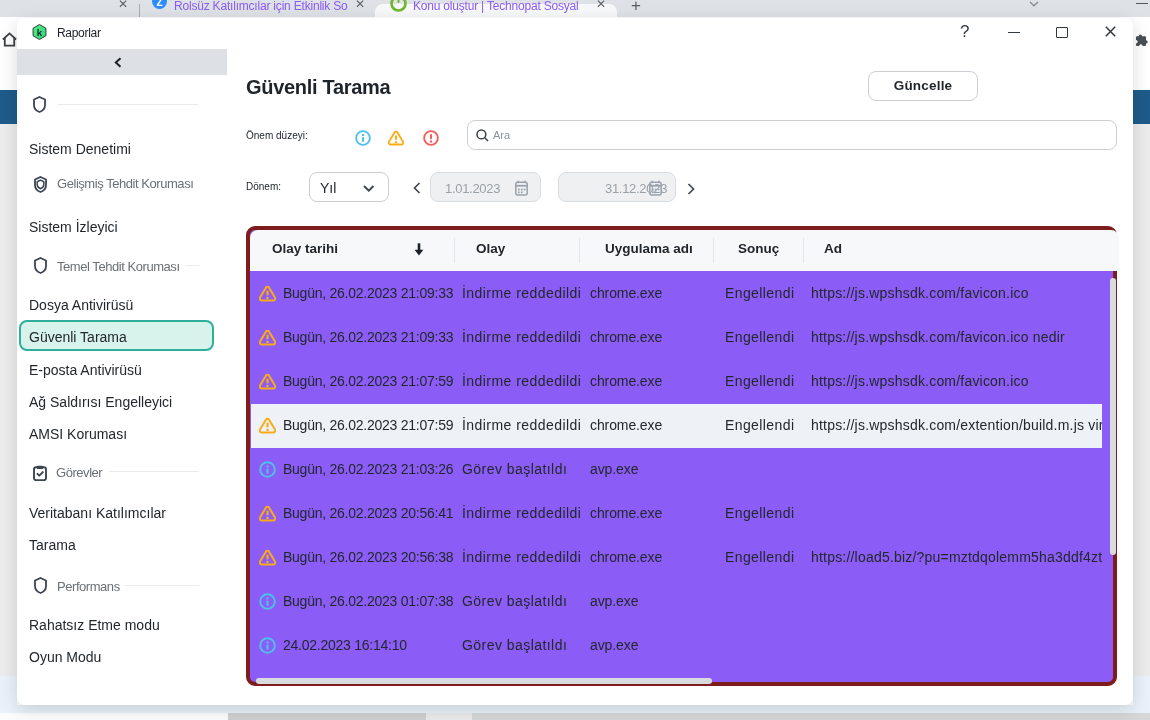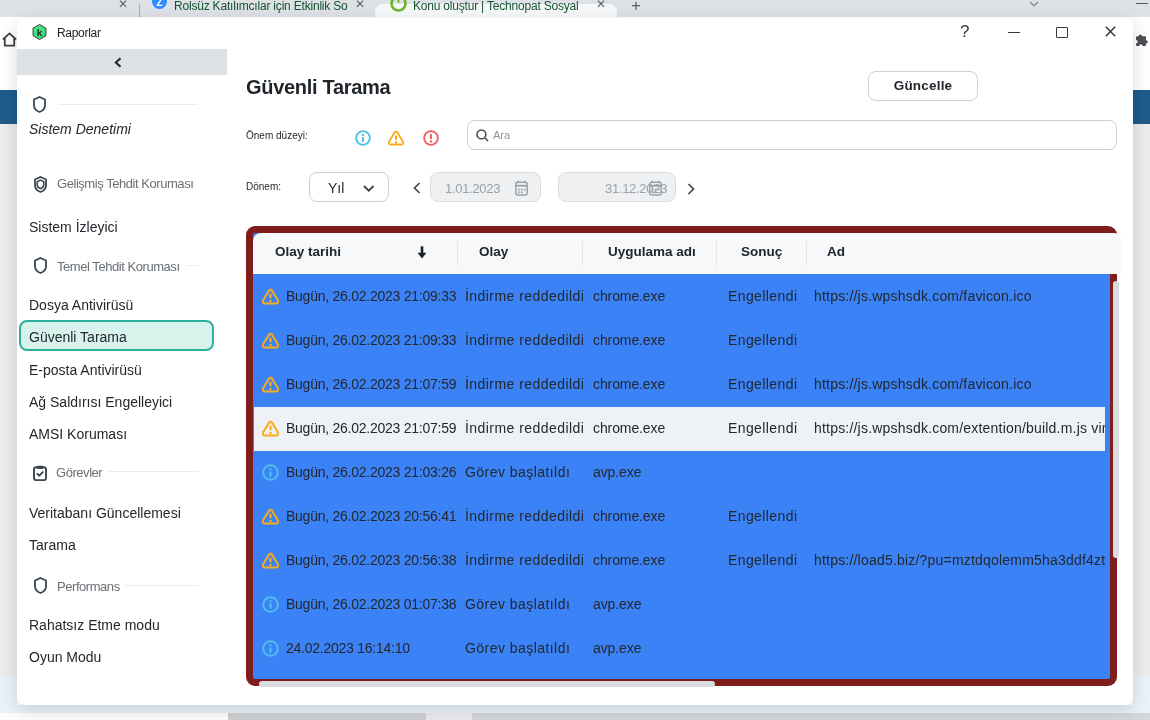--- a/index.html
+++ b/index.html
@@ -3,21 +3,21 @@
 <meta charset="utf-8">
 <style>
 * { margin:0; padding:0; box-sizing:border-box; }
 html,body { width:1150px; height:720px; overflow:hidden; }
 body { font-family:"Liberation Sans", sans-serif; position:relative; background:#fff; }
 .abs { position:absolute; }
 
 
 #tabbar { left:0; top:0; width:1150px; height:17px; background:#dee1e6; }
 #activetab { left:375px; top:4px; width:242px; height:13px; background:#f7f8f9; border-radius:8px 8px 0 0; }
-.tabtxt { top:-1px; font-size:12px; color:#14532d; white-space:nowrap; letter-spacing:-0.2px; }
+.tabtxt { top:-1px; font-size:12px; color:#8b5cf6; white-space:nowrap; letter-spacing:-0.2px; }
 .tabx { top:-3px; font-size:12px; color:#5f6368; }
 #tabsep { left:139px; top:4px; width:1px; height:13px; background:#a8adb2; }
 #plus { left:631px; top:-4px; font-size:17px; color:#5a5e62; font-weight:400;}
 #pageL { left:0; top:17px; width:17px; height:703px; background:#fff; }
 #pageR { left:1133px; top:17px; width:17px; height:703px; background:#fff; }
 .blueblk { top:90px; height:34px; background:#1f5b8b; }
 .grayblk { top:124px; height:552px; background:#ececec; }
 .lbblk { top:676px; height:37px; background:#e9f2fa; }
 #bottomstrip { left:0; top:705px; width:1150px; height:8px; background:#e9f2fa; }
 #hscroll { left:0; top:713px; width:1150px; height:7px; background:#d6d7d9; }
@@ -44,26 +44,26 @@
 
 
 #h1 { left:229px; top:58px; font-size:20px; font-weight:bold; color:#1f242a; letter-spacing:-0.3px; }
 .btn { top:53px; height:30px; border:1px solid #ccd0d4; border-radius:8px; background:#fff; font-size:13.5px; font-weight:bold; letter-spacing:0.2px; color:#1f242a; text-align:center; line-height:28px; }
 #btn1 { left:851px; width:110px; }
 #btn2 { left:976px; width:124px; }
 .flabel { font-size:10px; color:#23282d;text-align:center; }
 #searchbox { left:450px; top:102px; width:650px; height:30px; border:1px solid #cbcfd3; border-radius:8px; }
 #searchtxt { left:476px; top:111px; font-size:11px; color:#8d9399; }
 #selYil { left:292px; top:154px; width:80px; height:30px; border:1px solid #cbcfd3; border-radius:8px; }
-#yiltxt { left:311px; top:162px; font-size:14px; color:#23282d;text-align:right; }
+#yiltxt { left:303px; top:162px; font-size:14px; color:#23282d;text-align:right; }
 .datebox { top:154px; height:30px; background:#eef0f2; border:1px solid #dadde0; border-radius:8px; }
 .datetxt2 { top:163px; font-size:13px; color:#9aa1a7; letter-spacing:-0.3px; }
 
 
-#table { left:229px; top:208px; width:871px; height:460px; border:7px solid #7f1d1d; border-radius:9px; background:#3b82f6; }
+#table { left:229px; top:208px; width:871px; height:460px; border:4px solid #7f1d1d; border-radius:9px; background:#8b5cf6; }
 #thead { left:0px; top:0px; width:869px; height:41px; background:#f6f8fa; border-radius:8px 8px 0 0; }
 .th { top:11px; font-size:13.5px; font-weight:bold; color:#21262b; white-space:nowrap; }
 .vsep { top:8px; width:1px; height:25px; background:#e3e6e9; }
 .cell { font-size:14px; color:#23282d; white-space:nowrap; letter-spacing:-0.1px; }
 #rowhl { left:1px; top:174px; width:851px; height:44px; background:#eef2f6; }
 .ricon { left:9px; }
 #vscroll { left:860px; top:48px; width:6px; height:277px; background:#d9dcdf; border-radius:3px; }
 #tscroll { left:6px; top:448px; width:456px; height:6px; background:#d9dcdf; border-radius:3px; }
 </style>
 </head>
@@ -132,21 +132,21 @@
   <div class="abs" id="collapse">
       <svg width="8" height="11" viewBox="0 0 8 11">
         <path d="M6.5 1.2 L1.8 5.5 L6.5 9.8" fill="none" stroke="#1d2227" stroke-width="2"></path>
       </svg>
     </div>
 
   <svg class="abs" style="left:16px; top:78px;" width="13" height="17" viewBox="0 0 13 17">
       <path d="M6.5 1 L12 3.5 V9 C12 13 9.5 15 6.5 16 C3.5 15 1 13 1 9 V3.5 Z" fill="none" stroke="#3a4551" stroke-width="1.8"></path>
     </svg>
   <div class="abs sideline" style="left:41px; top:86px; width:140px;"></div>
-  <div class="abs sideitem" style="top:103px;font-style:italic;">Sistem Denetimi</div>
+  <div class="abs sideitem" style="top:123px;">Sistem Denetimi</div>
   <svg class="abs" style="left:17px; top:158px;" width="13" height="17" viewBox="0 0 13 17">
       <path d="M6.5 1 L12 3.5 V9 C12 13 9.5 15 6.5 16 C3.5 15 1 13 1 9 V3.5 Z" fill="none" stroke="#3a4551" stroke-width="1.8"></path>
       <path d="M6.5 4.2 L9.8 5.8 V8.8 C9.8 10.8 8.2 12 6.5 12.7 C4.8 12 3.2 10.8 3.2 8.8 V5.8 Z" fill="none" stroke="#3a4551" stroke-width="1.5"></path>
     </svg>
   <div class="abs sidehead" style="left:40px; top:158px;">Gelişmiş Tehdit Koruması</div>
   <div class="abs sideitem" style="top:201px;">Sistem İzleyici</div>
   <svg class="abs" style="left:17px; top:239px;" width="13" height="17" viewBox="0 0 13 17">
       <path d="M6.5 1 L12 3.5 V9 C12 13 9.5 15 6.5 16 C3.5 15 1 13 1 9 V3.5 Z" fill="none" stroke="#3a4551" stroke-width="1.8"></path>
     </svg>
   <div class="abs sidehead" style="left:40px; top:241px;">Temel Tehdit Koruması</div>
@@ -157,21 +157,21 @@
   <div class="abs sideitem" style="top:344px;">E-posta Antivirüsü</div>
   <div class="abs sideitem" style="top:376px;">Ağ Saldırısı Engelleyici</div>
   <div class="abs sideitem" style="top:408px;">AMSI Koruması</div>
   <svg class="abs" style="left:16px; top:447px;" width="14" height="16" viewBox="0 0 14 16">
       <rect x="1" y="2.2" width="12" height="13" rx="2.2" fill="none" stroke="#3a4551" stroke-width="1.9"></rect>
       <rect x="3.8" y="0.7" width="6.4" height="3.4" rx="1" fill="#3a4551"></rect>
       <path d="M4.4 8.8 L6.3 10.7 L9.8 7.1" fill="none" stroke="#3a4551" stroke-width="1.9" stroke-linecap="round" stroke-linejoin="round"></path>
     </svg>
   <div class="abs sidehead" style="left:39px; top:447px;">Görevler</div>
   <div class="abs sideline" style="left:92px; top:453px; width:90px;"></div>
-  <div class="abs sideitem" style="top:487px;">Veritabanı Güncellemesi</div>
+  <div class="abs sideitem" style="top:487px;">Veritabanı Katılımcılar</div>
   <div class="abs sideitem" style="top:519px;">Tarama</div>
   <svg class="abs" style="left:17px; top:559px;" width="13" height="17" viewBox="0 0 13 17">
       <path d="M6.5 1 L12 3.5 V9 C12 13 9.5 15 6.5 16 C3.5 15 1 13 1 9 V3.5 Z" fill="none" stroke="#3a4551" stroke-width="1.8"></path>
     </svg>
   <div class="abs sidehead" style="left:40px; top:561px;">Performans</div>
   <div class="abs sideline" style="left:108px; top:567px; width:74px;"></div>
   <div class="abs sideitem" style="top:599px;">Rahatsız Etme modu</div>
   <div class="abs sideitem" style="top:631px;">Oyun Modu</div>
 
   <div class="abs" id="h1">Güvenli Tarama</div>
@@ -269,20 +269,21 @@
       <div class="abs cell" style="left:561px; top:55px; width:291px; overflow:hidden; letter-spacing:0.2px;">https://js.wpshsdk.com/favicon.ico</div>
       <svg class="abs ricon" width="17" height="17" viewBox="0 0 17 17" style="top:99px">
         <path d="M7.1 2.4 A1.7 1.7 0 0 1 9.9 2.4 L16 12.6 A1.8 1.8 0 0 1 14.4 15.4 H2.6 A1.8 1.8 0 0 1 1 12.6 Z" fill="none" stroke="#fbab15" stroke-width="2" stroke-linejoin="round"></path>
         <rect x="7.4" y="5.6" width="2.2" height="5" rx="1" fill="#fbab15"></rect>
         <circle cx="8.5" cy="12.9" r="1.25" fill="#fbab15"></circle>
       </svg>
       <div class="abs cell" style="left:33px; top:99px; letter-spacing:-0.25px;">Bugün, 26.02.2023 21:09:33</div>
       <div class="abs cell" style="left:212px; top:99px; letter-spacing:0.45px;">İndirme reddedildi</div>
       <div class="abs cell" style="left:340px; top:99px;">chrome.exe</div>
       <div class="abs cell" style="left:475px; top:99px; letter-spacing:0.4px;">Engellendi</div>
+      <div class="abs cell" style="left:561px; top:99px; width:291px; overflow:hidden; letter-spacing:0.2px;">https://js.wpshsdk.com/favicon.ico nedir</div>
       <svg class="abs ricon" width="17" height="17" viewBox="0 0 17 17" style="top:143px">
         <path d="M7.1 2.4 A1.7 1.7 0 0 1 9.9 2.4 L16 12.6 A1.8 1.8 0 0 1 14.4 15.4 H2.6 A1.8 1.8 0 0 1 1 12.6 Z" fill="none" stroke="#fbab15" stroke-width="2" stroke-linejoin="round"></path>
         <rect x="7.4" y="5.6" width="2.2" height="5" rx="1" fill="#fbab15"></rect>
         <circle cx="8.5" cy="12.9" r="1.25" fill="#fbab15"></circle>
       </svg>
       <div class="abs cell" style="left:33px; top:143px; letter-spacing:-0.25px;">Bugün, 26.02.2023 21:07:59</div>
       <div class="abs cell" style="left:212px; top:143px; letter-spacing:0.45px;">İndirme reddedildi</div>
       <div class="abs cell" style="left:340px; top:143px;">chrome.exe</div>
       <div class="abs cell" style="left:475px; top:143px; letter-spacing:0.4px;">Engellendi</div>
       <div class="abs cell" style="left:561px; top:143px; width:291px; overflow:hidden; letter-spacing:0.2px;">https://js.wpshsdk.com/favicon.ico</div>

